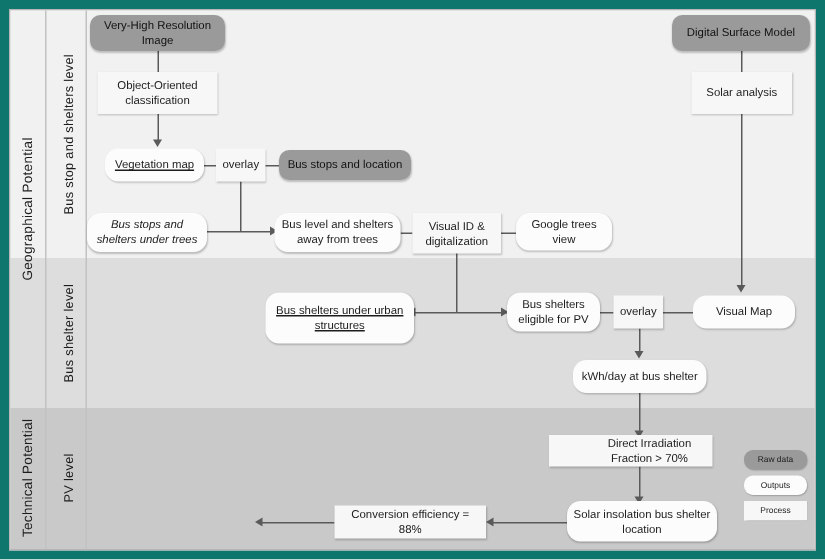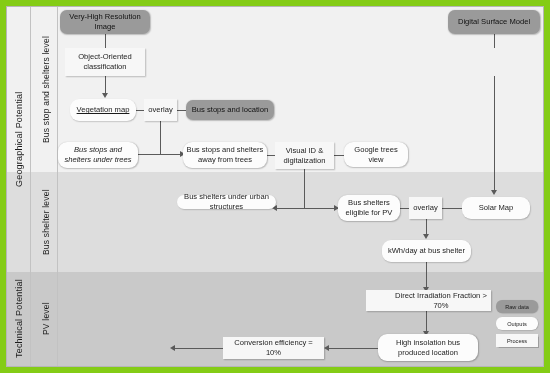--- a/index.html
+++ b/index.html
@@ -5,21 +5,21 @@
   * { box-sizing: border-box; }
   html, body {
     margin: 0; padding: 0;
     background: #ffffff;
     font-family: "Liberation Sans", "DejaVu Sans", sans-serif;
   }
   #canvas {
     position: relative;
     width: 550px;
     height: 373px;
-    background: #84cc16;
+    background: #0f766e;
     overflow: hidden;
   }
   
   .frame {
     position: absolute;
     left: 6px; top: 6px;
     width: 538px; height: 361px;
     border: 1px solid #b6b6b6;
     background: #efefef;
   }
@@ -213,44 +213,45 @@
   <div class="node n-proc" style="left:65px; top:48px; width:80px; height:28px;">Object-Oriented classification</div>
 
   <div class="node n-out" style="left:70px; top:99px; width:66px; height:22px;text-decoration:underline;">Vegetation map</div>
 
   <div class="node n-proc" style="left:144px; top:99px; width:33px; height:22px;">overlay</div>
 
   <div class="node n-raw" style="left:186px; top:100px; width:88px; height:20px;">Bus stops and location</div>
 
   <div class="node n-out" style="left:58px; top:142px; width:80px; height:26px;font-style:italic;">Bus stops and shelters under trees</div>
 
-  <div class="node n-out" style="left:183px; top:142px; width:84px; height:26px;">Bus stops  and shelters away from trees</div>
+  <div class="node n-out" style="left:183px; top:142px; width:84px; height:26px;">Bus level  and shelters away from trees</div>
 
   <div class="node n-proc" style="left:275px; top:142px; width:59px; height:27px;">Visual ID &amp; digitalization</div>
 
   <div class="node n-out" style="left:344px; top:142px; width:64px; height:25px;">Google trees view</div>
 
   <div class="node n-raw" style="left:448px; top:10px; width:92px; height:24px;">Digital Surface Model</div>
 
-
-  <div class="node n-out" style="left:177px; top:195px; width:99px; height:14px;">Bus shelters under urban structures</div>
+  <div class="node n-proc" style="left:461px; top:48px; width:67px; height:28px;">Solar analysis</div>
+
+  <div class="node n-out" style="left:177px; top:195px; width:99px; height:34px;text-decoration:underline;">Bus shelters under urban structures</div>
 
   <div class="node n-out" style="left:338px; top:195px; width:62px; height:26px;">Bus shelters eligible for PV</div>
 
   <div class="node n-proc" style="left:409px; top:197px; width:33px; height:22px;">overlay</div>
 
-  <div class="node n-out" style="left:462px; top:197px; width:68px; height:22px;">Solar Map</div>
+  <div class="node n-out" style="left:462px; top:197px; width:68px; height:22px;">Visual Map</div>
 
   <div class="node n-out" style="left:382px; top:240px; width:89px; height:22px;">kWh/day at bus shelter</div>
 
-  <div class="node n-proc" style="left:366px; top:290px; width:125px; height:21px;padding-left:28px;">Direct Irradiation Fraction &gt;  70%</div>
-
-  <div class="node n-out" style="left:378px; top:334px; width:100px; height:27px;">High insolation bus produced location</div>
-
-  <div class="node n-proc" style="left:223px; top:337px; width:101px; height:22px;">Conversion efficiency = 10%</div>
+  <div class="node n-proc" style="left:366px; top:290px; width:109px; height:21px;padding-left:28px;">Direct Irradiation Fraction &gt;  70%</div>
+
+  <div class="node n-out" style="left:378px; top:334px; width:100px; height:27px;">Solar insolation bus shelter location</div>
+
+  <div class="node n-proc" style="left:223px; top:337px; width:101px; height:22px;">Conversion efficiency = 88%</div>
 
 
   <div class="legend">
     <div class="legend-item lg-raw">Raw data</div>
     <div class="legend-item lg-out">Outputs</div>
     <div class="legend-item lg-proc">Process</div>
   </div>
 
 </div>
 

